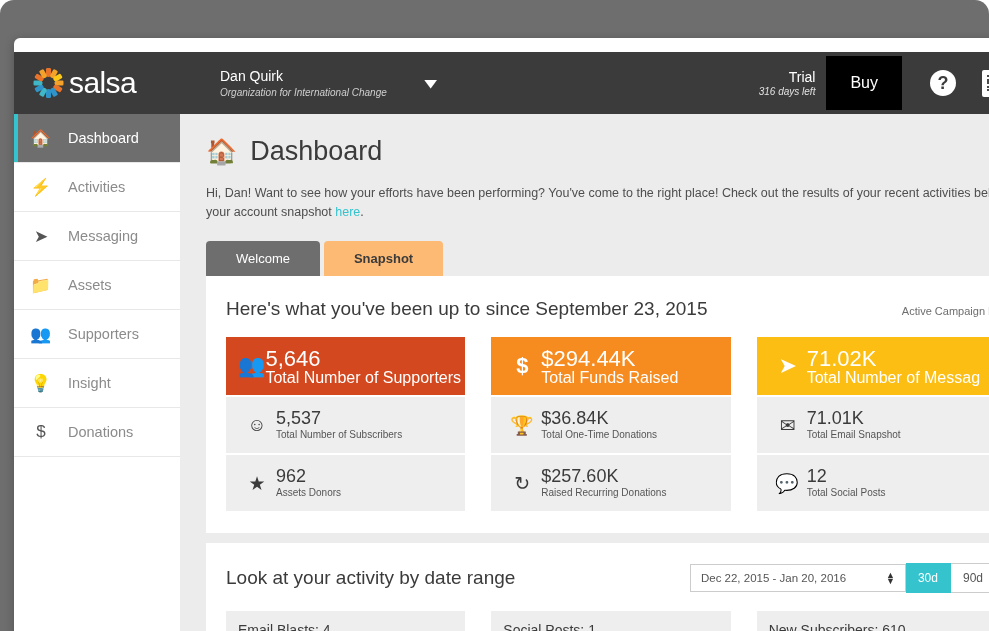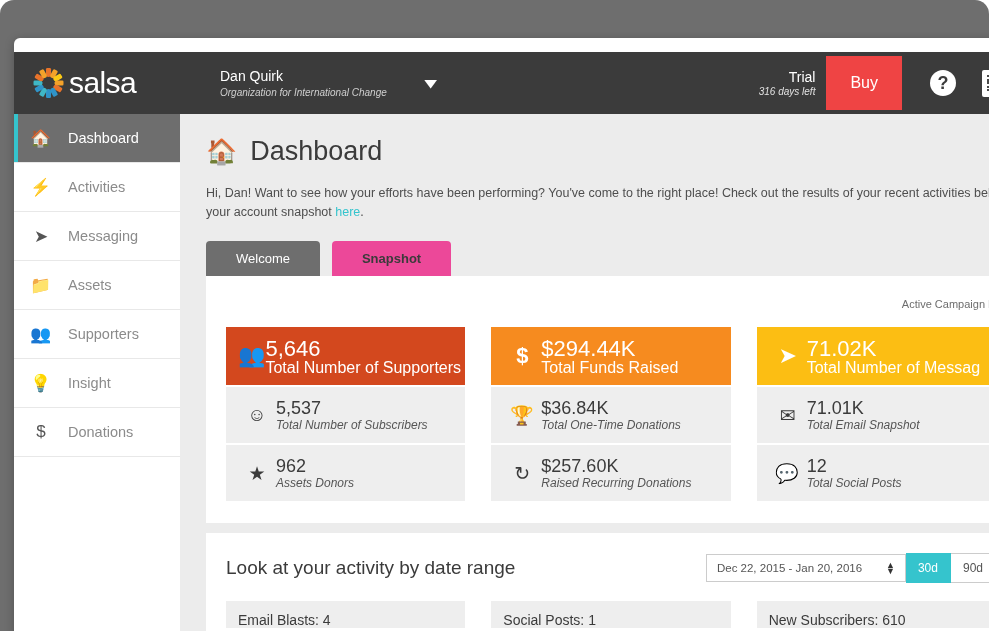--- a/index.html
+++ b/index.html
@@ -45,21 +45,21 @@
   .org-sub{ color:#cfcfcf; font-size:10px; font-style:italic; line-height:13px; }
   .caret{
     margin-left:40px; color:#ffffff; font-size:15px; font-weight:bold;
     transform:scaleX(1.5);
   }
   .top-right{ margin-left:auto; display:flex; align-items:center; padding-right:6px; }
   .trial{ text-align:right; color:#ffffff; margin-right:11px; }
   .trial .t1{ font-size:14px; line-height:16px; }
   .trial .t2{ font-size:10px; font-style:italic; color:#e2e2e2; line-height:13px; }
   .buy-btn{
-    background:#ef4444; color:#fff; font-size:16px;
+    background:#000000; color:#fff; font-size:16px;
     padding:18px 24px; border:none; cursor:pointer;
   }
   .help-icon{
     width:26px; height:26px; border-radius:50%; background:#fff; color:#3b3b3b;
     font-size:18px; font-weight:bold; display:flex; align-items:center;
     justify-content:center; margin-left:28px; cursor:pointer;
   }
   .report-icon{
     position:relative; margin-left:26px; width:26px; height:27px;
     background:#fff; border-radius:2px; cursor:pointer;
@@ -96,21 +96,21 @@
     margin:17px 0 0 26px; font-size:12.5px; color:#4e4e4e; line-height:19px;
     width:860px;
   }
   .intro a{ color:#35c4cd; text-decoration:none; }
   .tabs{ margin:19px 0 0 26px; display:flex; align-items:flex-end; }
   .tab{
     padding:10px 30px; font-size:13px; cursor:pointer;
     border-radius:4px 4px 0 0;
   }
   .tab.inactive{ background:#6e6e6e; color:#fff; }
-  .tab.active{ background:#ec4899; color:#3b3b3b; font-weight:bold; margin-left:12px; }
+  .tab.active{ background:#fdba74; color:#3b3b3b; font-weight:bold; margin-left:4px; }
   .panel{
     margin-left:26px; background:#ffffff; width:810px;
     padding:22px 0 0 0; border-radius:0 4px 0 0;
   }
   .panel-head{
     display:flex; align-items:baseline; padding:0 20px 0 20px;
   }
   .panel-head h2{ font-size:19px; font-weight:400; color:#3b3b3b; }
   .campaign-label{ margin-left:auto; font-size:11px; color:#6d6d6d; white-space:nowrap; }
   .cards{ display:flex; gap:26px; padding:17px 20px 22px 20px; }
@@ -120,30 +120,30 @@
   }
   .card-top .cico{ font-size:22px; width:38px; text-align:center; }
   .card-top .big{ font-size:22px; line-height:24px; font-weight:300; white-space:nowrap; }
   .card-top .lbl{ font-size:16px; line-height:14px; white-space:nowrap; }
   .card-row{
     display:flex; align-items:center; padding:11px 12px;
     background:#eeeeee; border-top:2px solid #ffffff;
   }
   .card-row .cico{ font-size:19px; width:38px; text-align:center; color:#3b3b3b; }
   .card-row .big{ font-size:18px; line-height:20px; color:#3b3b3b; font-weight:300; white-space:nowrap; }
-  .card-row .lbl{ font-size:12px; line-height:14px; color:#555; white-space:nowrap;font-style:italic; }
+  .card-row .lbl{ font-size:10px; line-height:14px; color:#555; white-space:nowrap; }
   .panel2{
     margin:10px 0 0 26px; background:#ffffff; width:810px; padding:20px;
   }
   .panel2-head{ display:flex; align-items:center; }
   .panel2-head h2{ font-size:19px; font-weight:400; color:#3b3b3b; }
   .range-tools{ margin-left:auto; display:flex; align-items:center; }
   .date-select{
     border:1px solid #ccc; background:#fff; font-size:11.5px; color:#555;
-    padding:7px 10px; width:200px; display:flex; align-items:center; cursor:pointer;
+    padding:7px 10px; width:216px; display:flex; align-items:center; cursor:pointer;
   }
   .date-select .spin{ margin-left:auto; font-size:9px; line-height:6px; color:#333; text-align:center; }
   .rng-btn{
     border:1px solid #ccc; border-left:none; padding:7px 12px;
     font-size:12px; color:#555; background:#fff; cursor:pointer;
   }
   .rng-btn.on{ background:#35c4cd; color:#fff; border-color:#35c4cd; }
   .mini-cards{ display:flex; gap:26px; margin-top:18px; }
   .mini{
     flex:1 1 0; background:#eeeeee; padding:11px 12px 0 12px;
@@ -252,20 +252,21 @@
         <span>your account snapshot </span><a href="#">here</a><span>.</span>
       </div>
 
       <div class="tabs">
         <div class="tab inactive">Welcome</div>
         <div class="tab active">Snapshot</div>
       </div>
 
       <div class="panel">
         <div class="panel-head">
+          <h2>Here's what you've been up to since September 23, 2015</h2>
           <div class="campaign-label">Active Campaign N</div>
         </div>
 
         <div class="cards">
 
           <div class="card">
             <div class="card-top" style="background:#d3481e">
               <span class="cico">👥</span>
               <span>
                 <span class="big" style="display:block">5,646</span>

